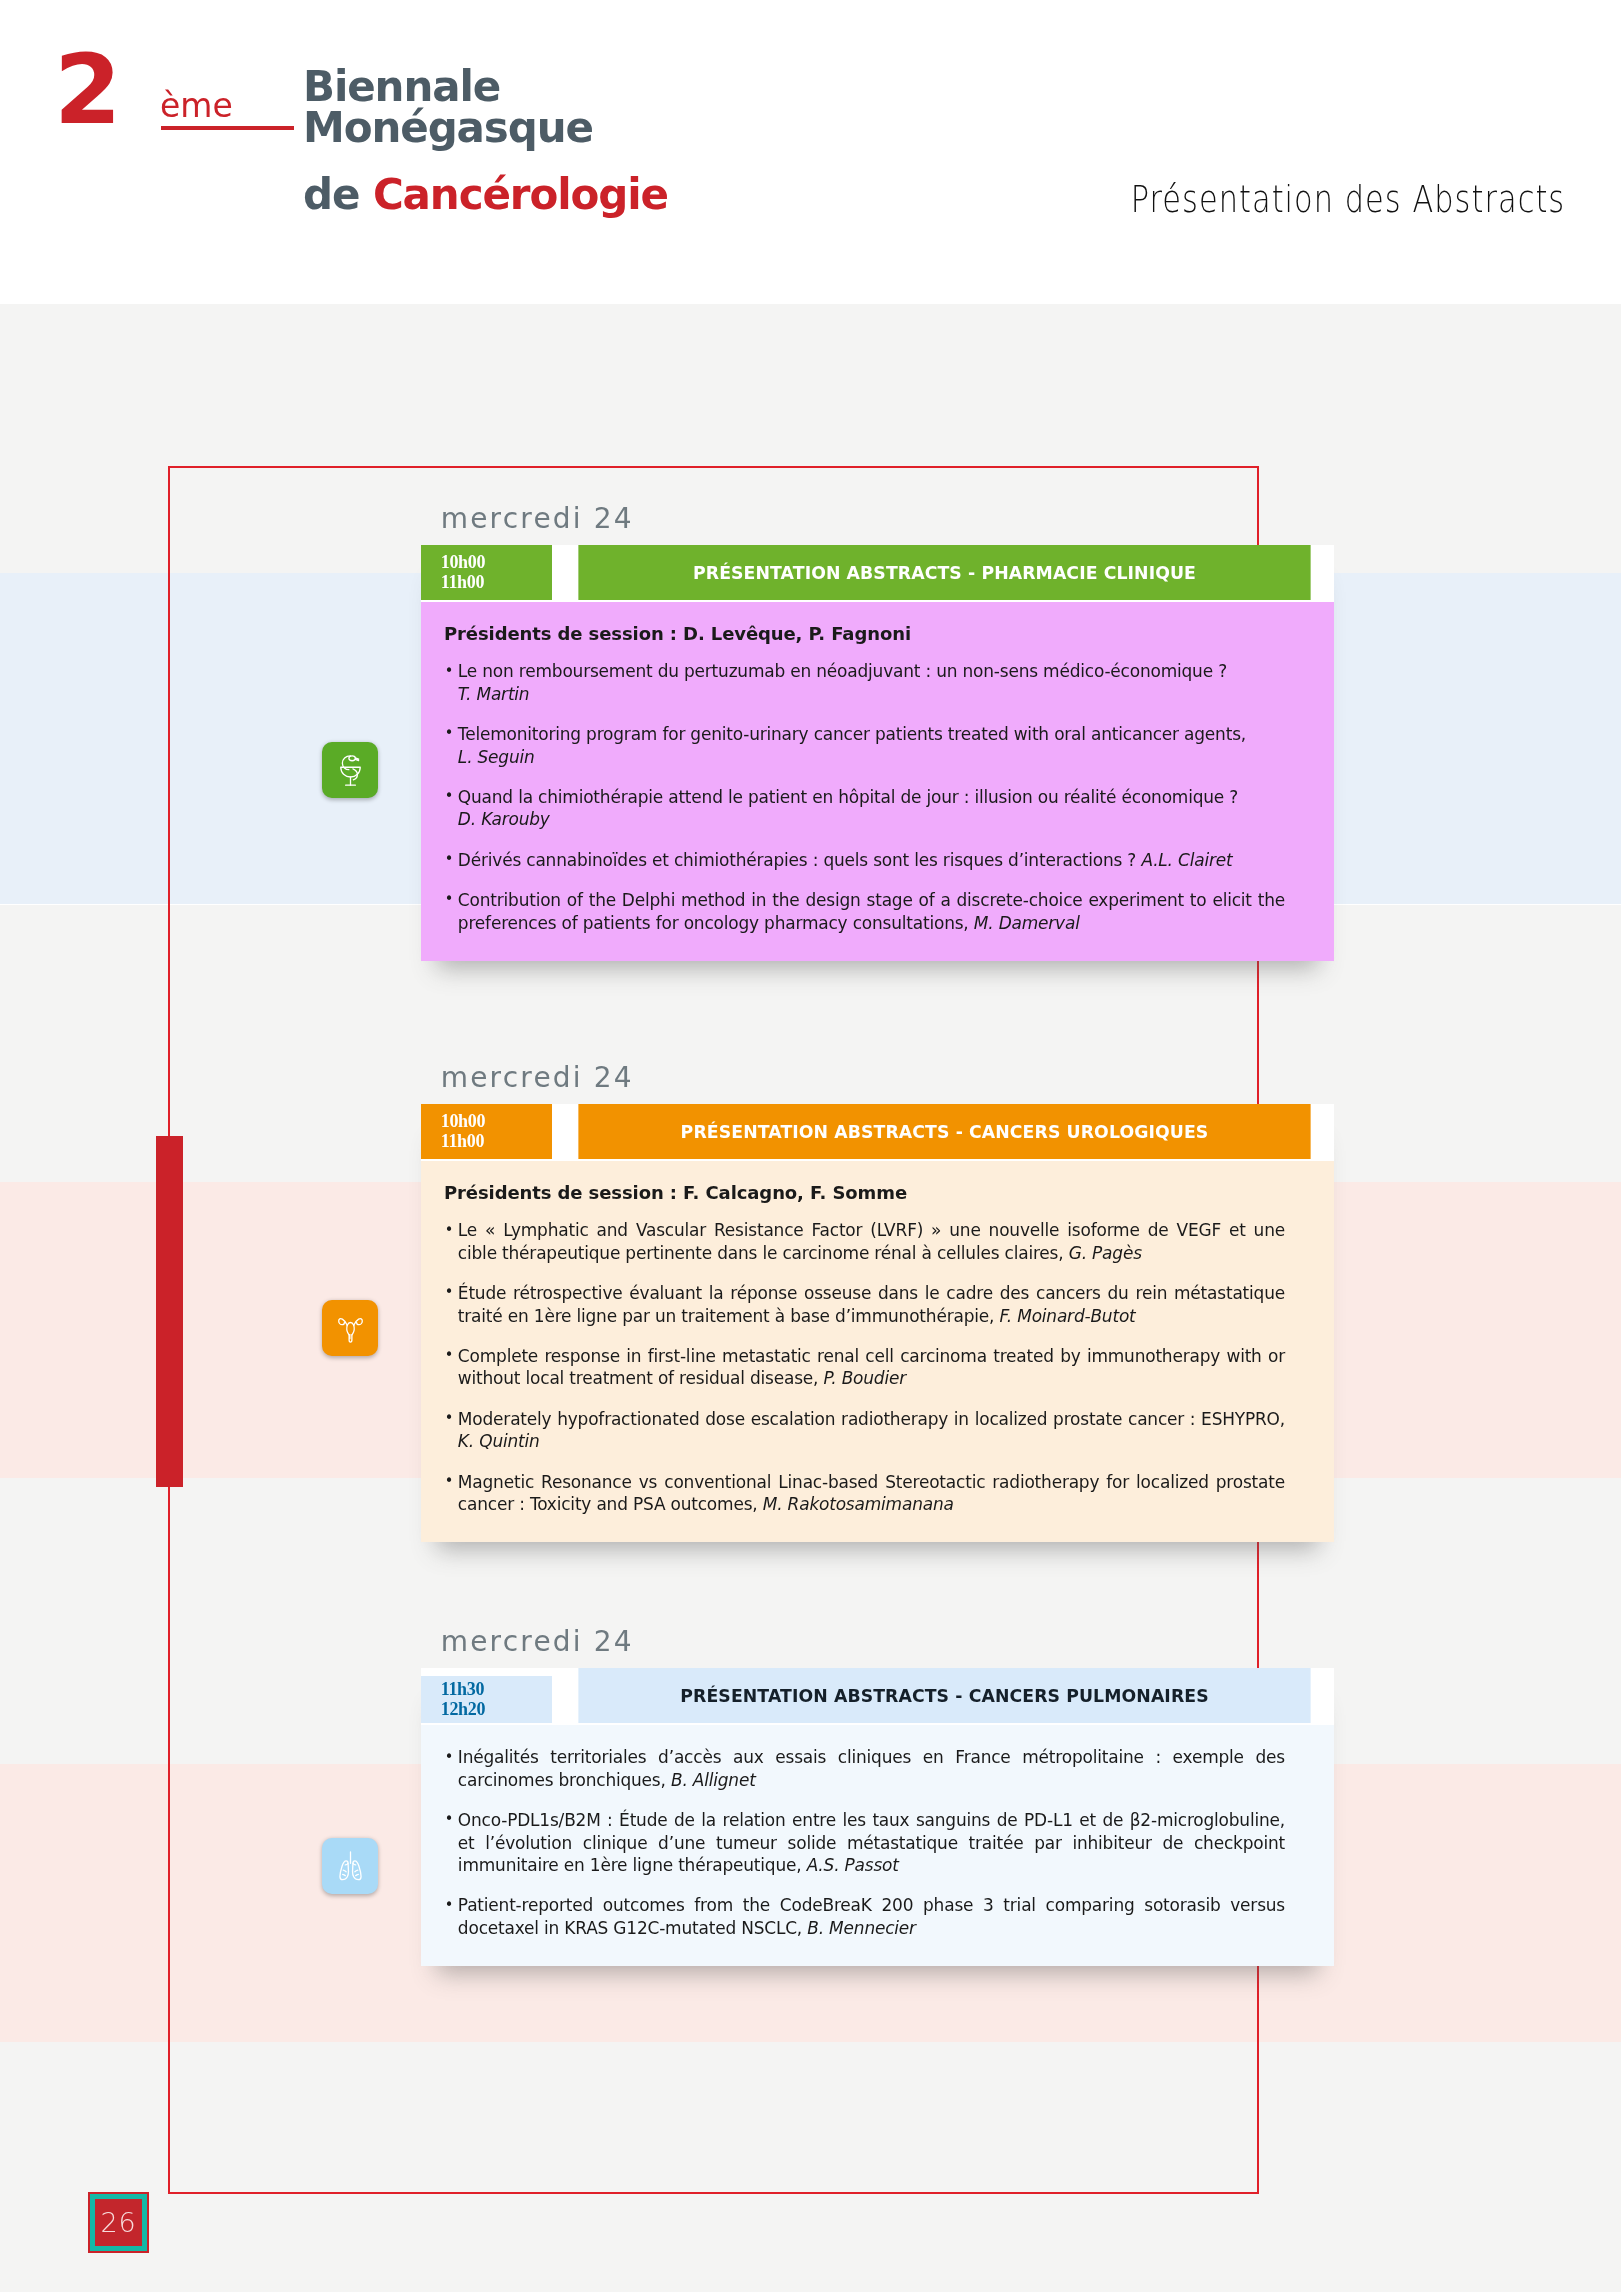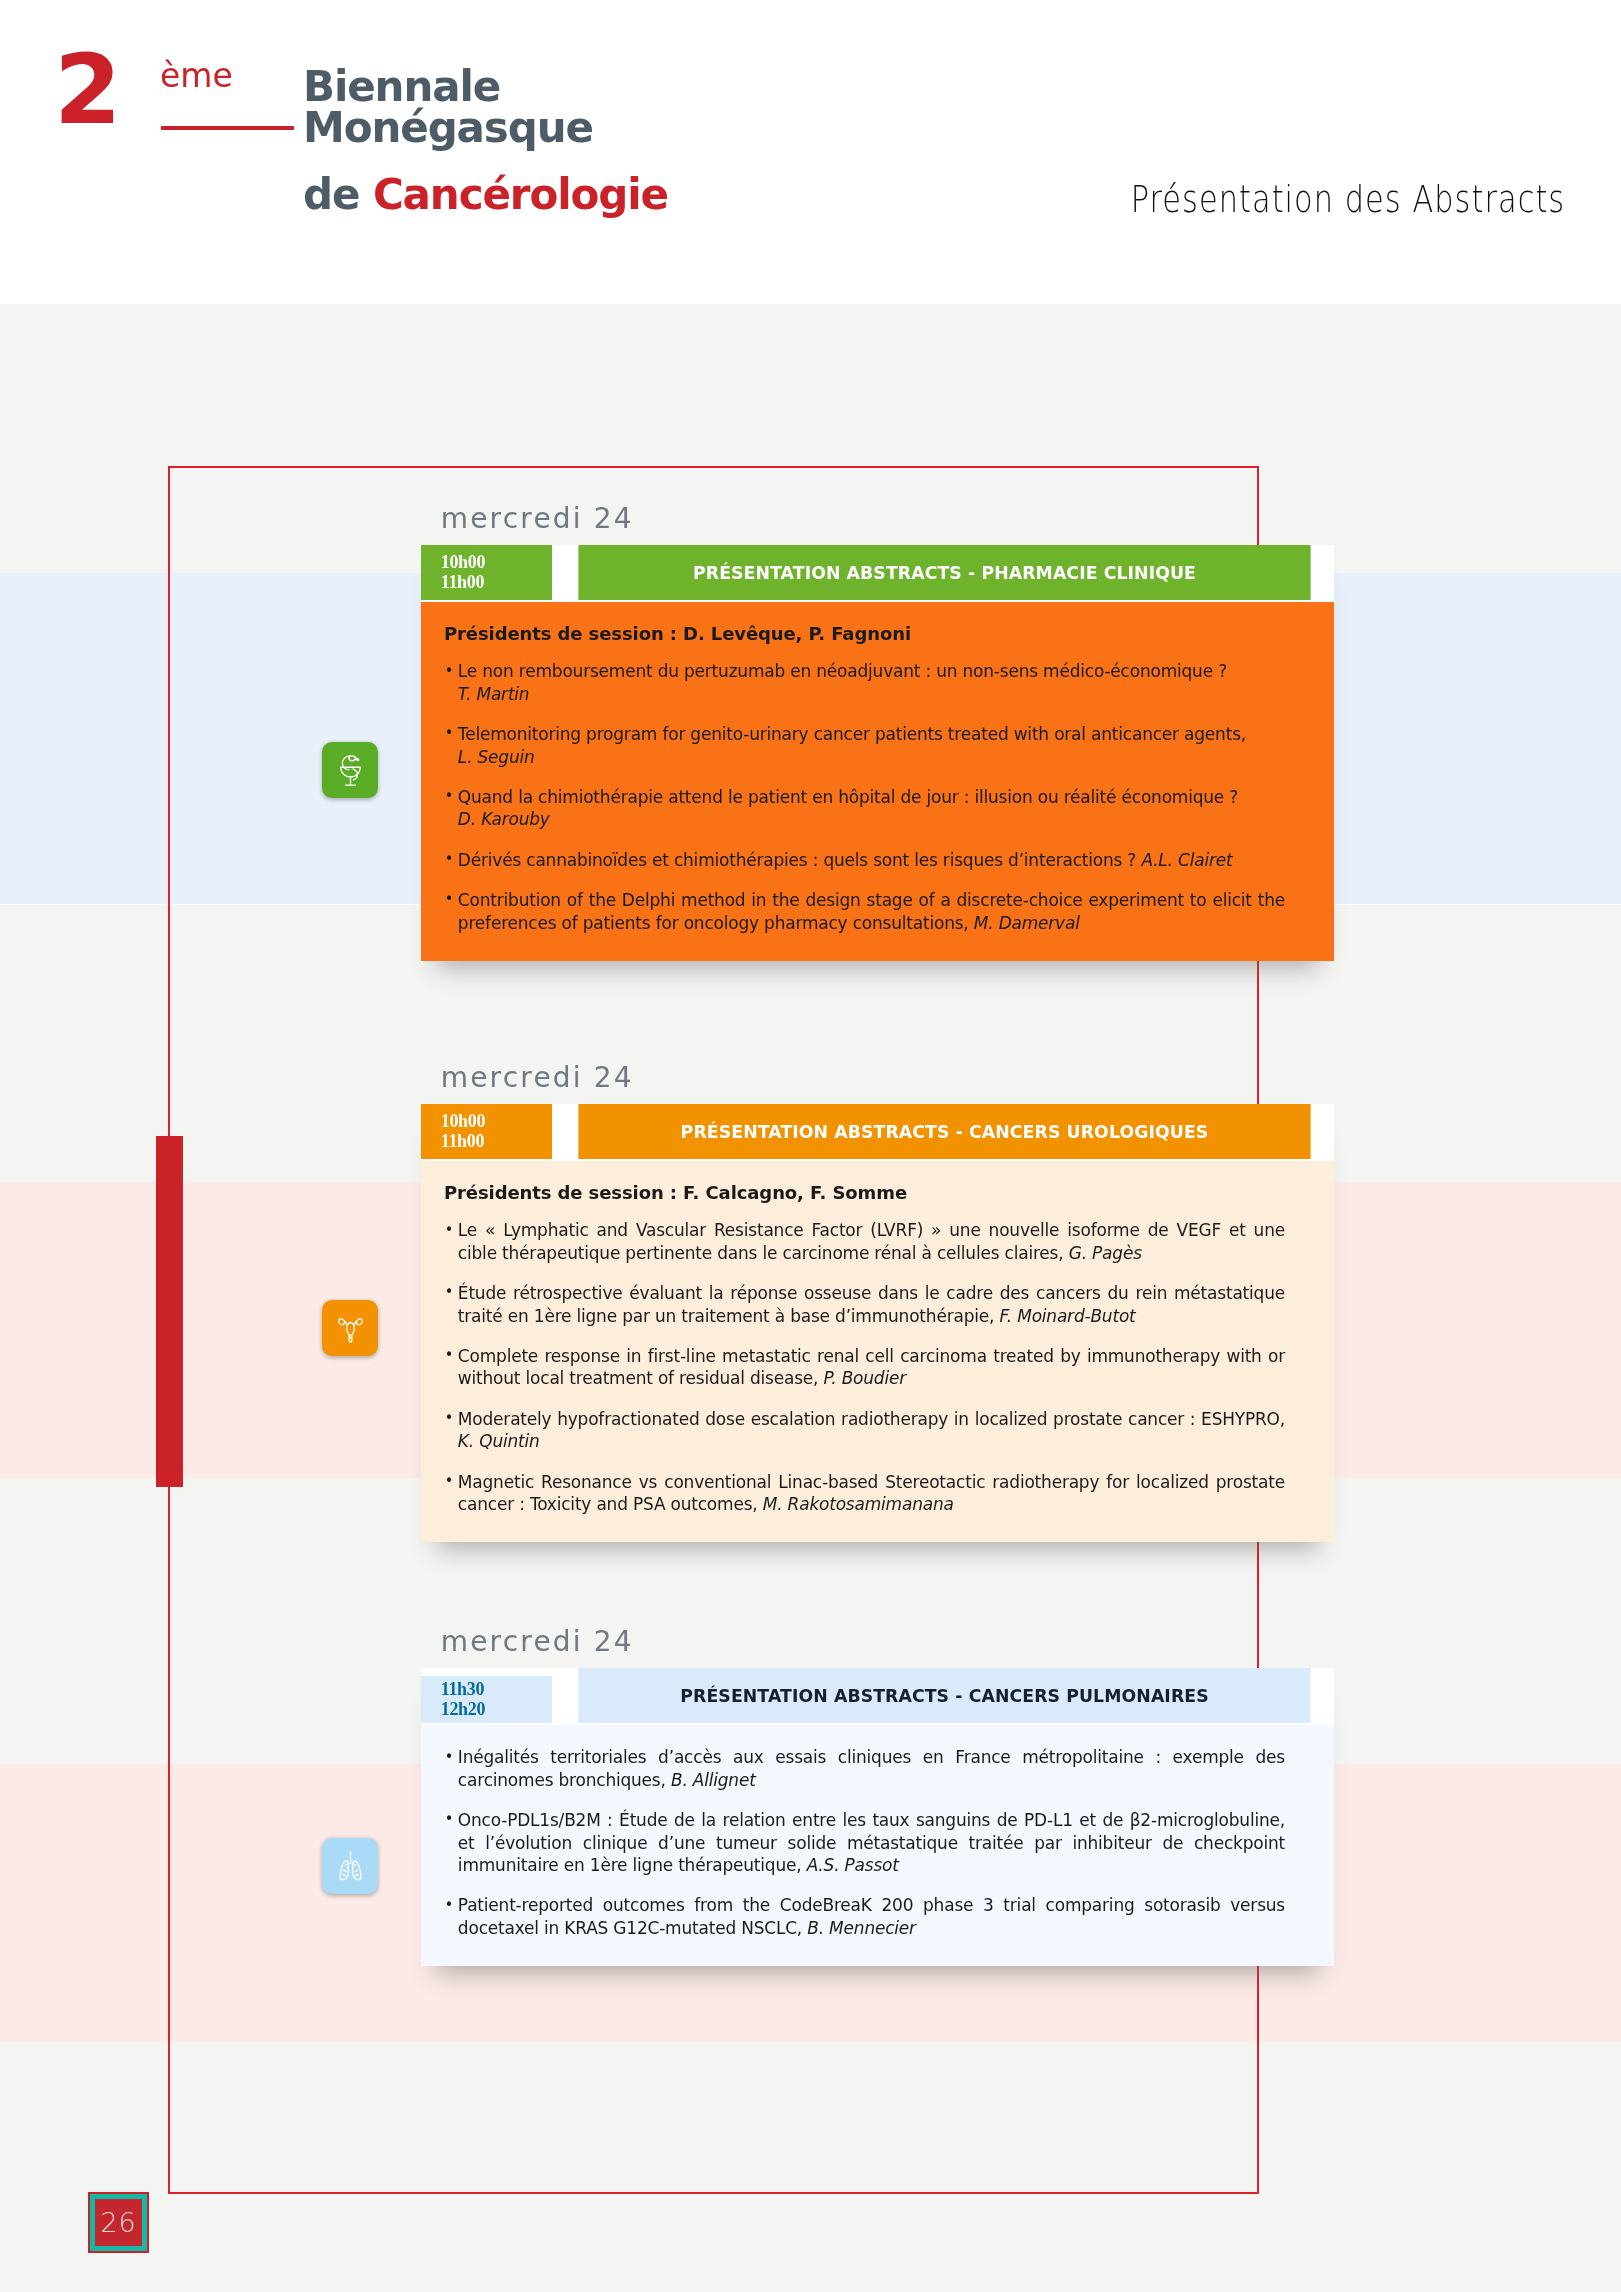--- a/index.html
+++ b/index.html
@@ -37,21 +37,21 @@
   #logo-16 {
     position: absolute; left: 0; top: 7.2px;
     font-family: "DejaVu Sans", sans-serif;
     font-weight: bold;
     font-size: 97px;
     line-height: 97px;
     color: #cb2229;
     letter-spacing: -3.6px;
   }
   #logo-eme {
-    position: absolute; left: 106px; top: 22px;
+    position: absolute; left: 106px; top: 52px;
     font-family: "DejaVu Sans", sans-serif;
     font-weight: normal;
     font-size: 33px;
     color: #cb2229;
   }
   #logo-rule {
     position: absolute; left: 107px; top: 92px;
     width: 133px; height: 3.6px; background: #cb2229;
   }
   .logo-line {
@@ -204,21 +204,21 @@
     left: 0.9px; top: -0.9px;
     font-size: 15px;
     color: #1a1a1a;
   }
   ul.abstracts li em { font-style: italic; }
 
   
   .sess-green .card-head { background: #ffffff; }
   .sess-green .card-time { background: #6fb22c; color: #ffffff; }
   .sess-green .card-title { background: #6fb22c; color: #ffffff; }
-  .sess-green .card-body { background: #f97316; }
+  .sess-green .card-body { background: #f0abfc; }
 
   .sess-orange .card-time { background: #f29200; color: #ffffff; }
   .sess-orange .card-title { background: #f29200; color: #ffffff; }
   .sess-orange .card-body { background: #fdeedb; }
 
   .sess-blue .card-time { background: #d9eafa; color: #0369a1; margin-top: 8px; }
   .sess-blue .card-title { background: #d9eafa; color: #15202a; }
   .sess-blue .card-body { background: #f2f8fd; }
 
   

